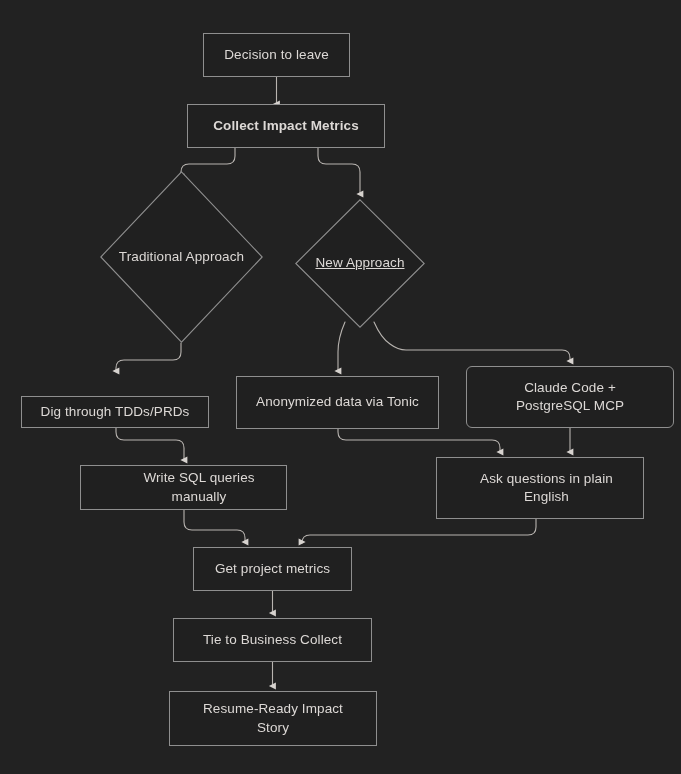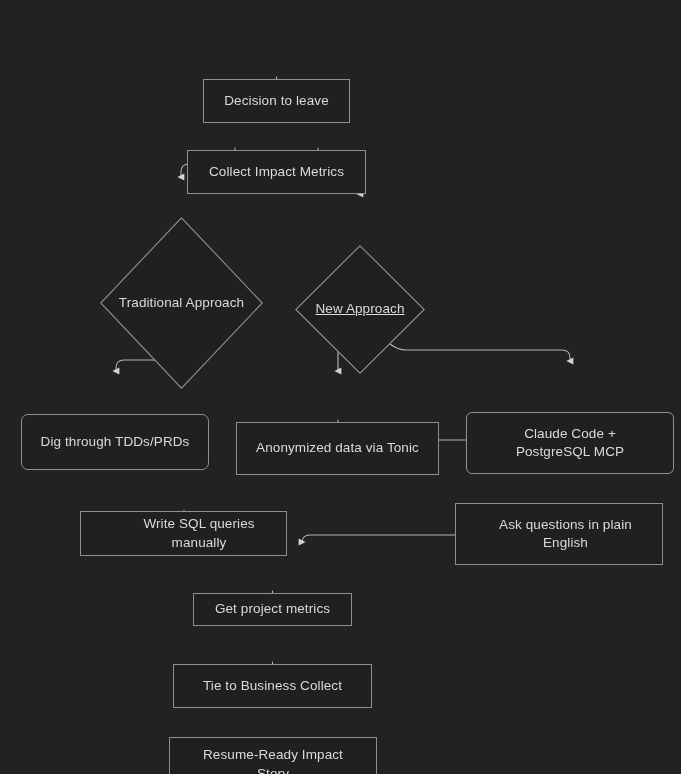--- a/index.html
+++ b/index.html
@@ -27,21 +27,20 @@
     box-sizing: border-box;
     display: flex;
     align-items: center;
     justify-content: center;
     text-align: center;
     color: #ddd9d6;
     font-size: 13.5px;
     line-height: 1.35;
     letter-spacing: 0.1px;
     z-index: 2;
-    margin-top: 46px;
   }
   .node.rect {
     border: 1px solid #8f8f8f;
     background: #202020;
   }
   .node.diamond {
     background: transparent;
     justify-content: center;
   }
   .node.diamond .dshape {
@@ -82,53 +81,53 @@
         <path d="M 184 510 L 184 522 Q 184 530 192 530 L 237 530 Q 245 530 245 538 L 245 542" marker-end="url(#arrow)" stroke-linecap="round" stroke-linejoin="round"></path>
         <path d="M 536 519 L 536 527 Q 536 535 528 535 L 310 535 Q 302 535 302 543 L 302 542" marker-end="url(#arrow)" stroke-linecap="round" stroke-linejoin="round"></path>
         <path d="M 272.5 591 L 272.5 605 L 272.5 613" marker-end="url(#arrow)" stroke-linecap="round" stroke-linejoin="round"></path>
         <path d="M 272.5 662 L 272.5 678 L 272.5 686" marker-end="url(#arrow)" stroke-linecap="round" stroke-linejoin="round"></path>
       </g>
   </svg>
   <div id="node-layer">
       <div class="node rect" style="left: 203px; top: 33px; width: 147px; height: 44px;">
         <span class="label">Decision to leave</span>
       </div>
-      <div class="node rect" style="left: 187px; top: 104px; width: 179px; height: 44px;">
+      <div class="node rect" style="left: 187px; top: 104px; width: 198px; height: 44px; font-weight: bold;">
         <span class="label">Collect Impact Metrics</span>
       </div>
       <div class="node diamond" style="left: 100px; top: 171px; width: 163px; height: 172px;">
         <svg class="dshape" viewBox="0 0 163 172">
           <polygon points="81.5,0.8 162.2,86 81.5,171.2 0.8,86" fill="#202020" stroke="#8f8f8f" stroke-width="1.1"></polygon>
         </svg>
         <span class="label">Traditional Approach</span>
       </div>
       <div class="node diamond" style="left: 295px; top: 199px; width: 130px; height: 129px; text-decoration: underline;">
         <svg class="dshape" viewBox="0 0 130 129">
           <polygon points="65,0.8 129.2,64.5 65,128.2 0.8,64.5" fill="#202020" stroke="#8f8f8f" stroke-width="1.1"></polygon>
         </svg>
         <span class="label">New Approach</span>
       </div>
-      <div class="node rect" style="left: 21px; top: 368px; width: 188px; height: 56px; border-radius: 7px;">
+      <div class="node rect" style="left: 21px; top: 396px; width: 188px; height: 32px;">
         <span class="label">Dig through TDDs/PRDs</span>
       </div>
       <div class="node rect" style="left: 236px; top: 376px; width: 203px; height: 53px;">
         <span class="label">Anonymized data via Tonic</span>
       </div>
       <div class="node rect" style="left: 466px; top: 366px; width: 208px; height: 62px; border-radius: 6px;">
         <span class="label">Claude Code +
 PostgreSQL MCP</span>
       </div>
       <div class="node rect" style="left: 80px; top: 465px; width: 207px; height: 45px; padding-left: 31px;">
         <span class="label">Write SQL queries manually</span>
       </div>
-      <div class="node rect" style="left: 455px; top: 457px; width: 208px; height: 62px; padding-left: 13px;">
+      <div class="node rect" style="left: 436px; top: 457px; width: 208px; height: 62px; padding-left: 13px;">
         <span class="label">Ask questions in plain
 English</span>
       </div>
-      <div class="node rect" style="left: 193px; top: 547px; width: 159px; height: 33px;">
+      <div class="node rect" style="left: 193px; top: 547px; width: 159px; height: 44px;">
         <span class="label">Get project metrics</span>
       </div>
       <div class="node rect" style="left: 173px; top: 618px; width: 199px; height: 44px;">
         <span class="label">Tie to Business Collect</span>
       </div>
       <div class="node rect" style="left: 169px; top: 691px; width: 208px; height: 55px;">
         <span class="label">Resume-Ready Impact
 Story</span>
       </div>
     </div>

